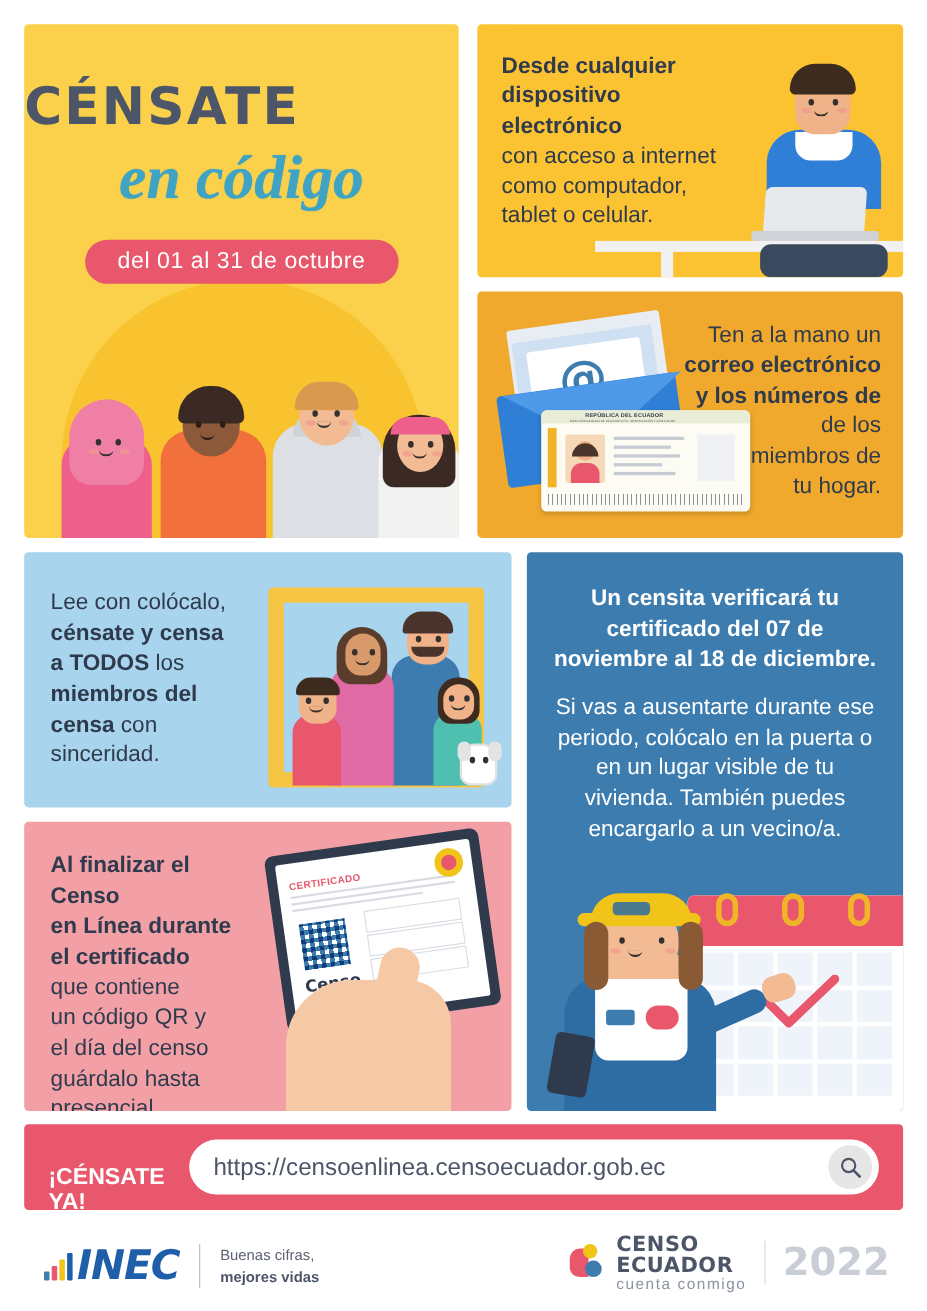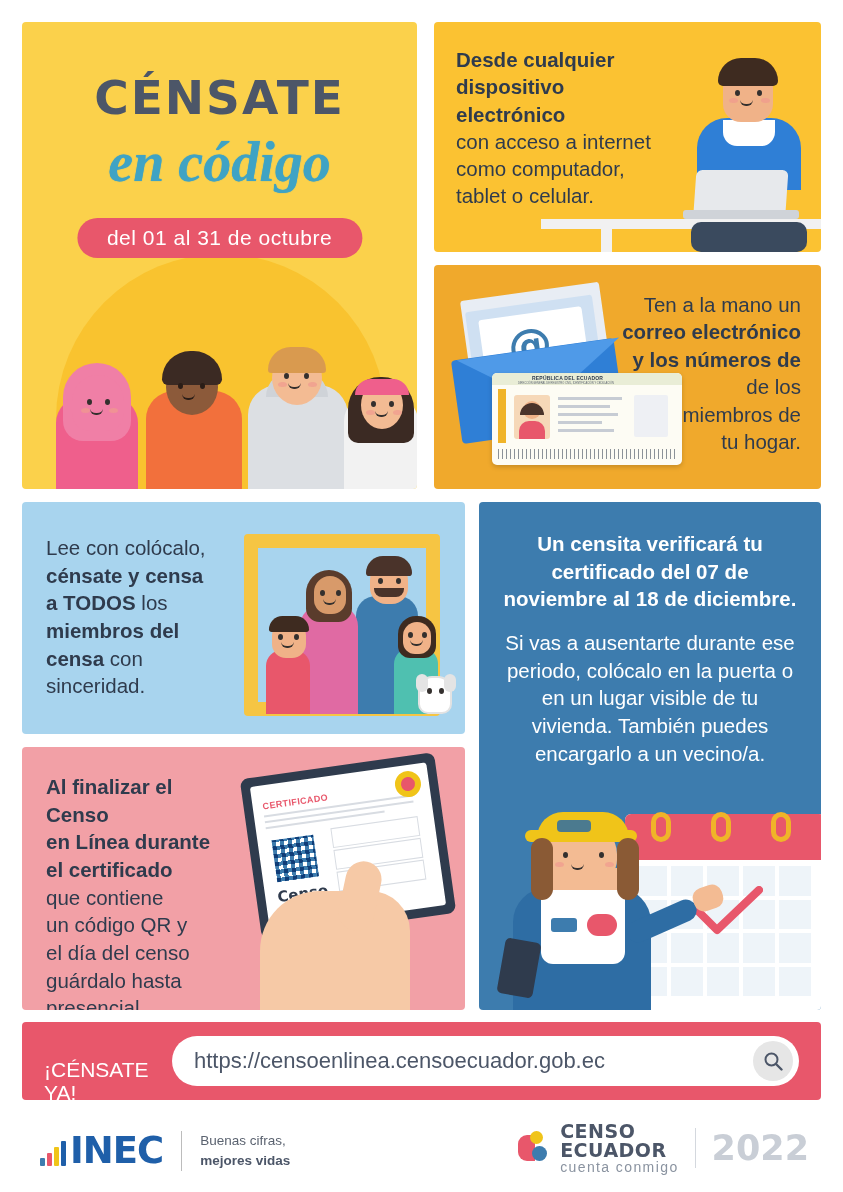--- a/index.html
+++ b/index.html
@@ -23,21 +23,21 @@
   #hero {
     left: 22px; top: 22px; width: 395px; height: 467px;
     background: #fbd14b;
     border-radius: 4px;
   }
   #hero .sun {
     position: absolute; width: 330px; height: 330px; border-radius: 50%;
     background: #f9c32f; left: 34px; top: 232px;
   }
   #hero .hero-title {
-    position: absolute; top: 48px; left: 0; width: 100%; text-align: center;
+    position: absolute; top: 48px; left: 0; width: 100%; text-align: left;
     color: #4c5668; font-size: 47px; font-weight: bold; letter-spacing: 2px;
     font-family: "DejaVu Sans", sans-serif;
   }
   #hero .hero-sub {
     position: absolute; top: 108px; left: 0; width: 100%; text-align: center;
     color: #3fa3c4; font-size: 56px; font-style: italic; font-weight: bold;
     font-family: "Liberation Serif", serif;
     text-shadow: 0 0 1px #3fa3c4;
   }
   #hero .hero-pill {
@@ -89,21 +89,21 @@
   }
   #p-cert .txt { width: 210px; color: #2f3b4d; padding: 26px 0 0 24px; font-size: 20.5px; line-height: 1.35; }
 
   
   #urlbar {
     left: 22px; top: 1022px; width: 799px; height: 78px;
     background: #e8576b; border-radius: 4px;
     display: flex; align-items: center; padding: 0 22px;
   }
   #urlbar .cta {
-    color: #fff; font-size: 21px; font-weight: normal; line-height: 1.05;
+    color: #fff; font-size: 21px; font-weight: bold; line-height: 1.05;
     width: 120px;
     margin-top: 41px;
   }
   .searchwrap {
     flex: 1; height: 50px; background: #fff; border-radius: 25px;
     display: flex; align-items: center; padding: 0 6px 0 22px; margin-left: 8px;
   }
   .searchwrap input {
     flex: 1; border: 0; outline: 0; font-size: 22px; color: #4c5668;
     font-family: "Liberation Sans", sans-serif; background: transparent;
@@ -111,21 +111,21 @@
   .searchbtn {
     width: 40px; height: 40px; border-radius: 50%; background: #e6e6e6;
     display: flex; align-items: center; justify-content: center; cursor: pointer;
   }
 
   
   #footer {
     position: absolute; left: 0; top: 1110px; width: 843px; height: 82px;
     display: flex; align-items: center;
   }
-  .inec-logo { display:flex; align-items:flex-end; margin-left: 40px; }
+  .inec-logo { display:flex; align-items:center; margin-left: 40px; font-style: italic; }
   .bars { display:flex; align-items:flex-end; height: 26px; gap: 2px; margin-right: 4px; }
   .bars i { width: 5px; display:block; border-radius:1px; }
   .inec-text { font-family: "DejaVu Sans", sans-serif; font-weight: bold; font-size: 37px; color:#1f5fa9; letter-spacing:-1px; line-height:.8; }
   .slogan { border-left: 1px solid #bcbcbc; margin-left: 18px; padding-left: 18px; color:#5b6370; font-size: 13.5px; line-height:1.45; }
   .slogan .b2 { font-weight: bold; color:#4c5668; }
 
   .censo-block { position:absolute; right: 34px; top: 1122px; display:flex; align-items:center; }
   .censo-mark { width: 34px; height: 34px; position: relative; margin-right: 8px; }
   .censo-text { line-height: 1; }
   .censo-text .l1 { font-size: 19px; font-weight: bold; color:#4c5668; letter-spacing:.5px; font-family:"DejaVu Sans",sans-serif; }

